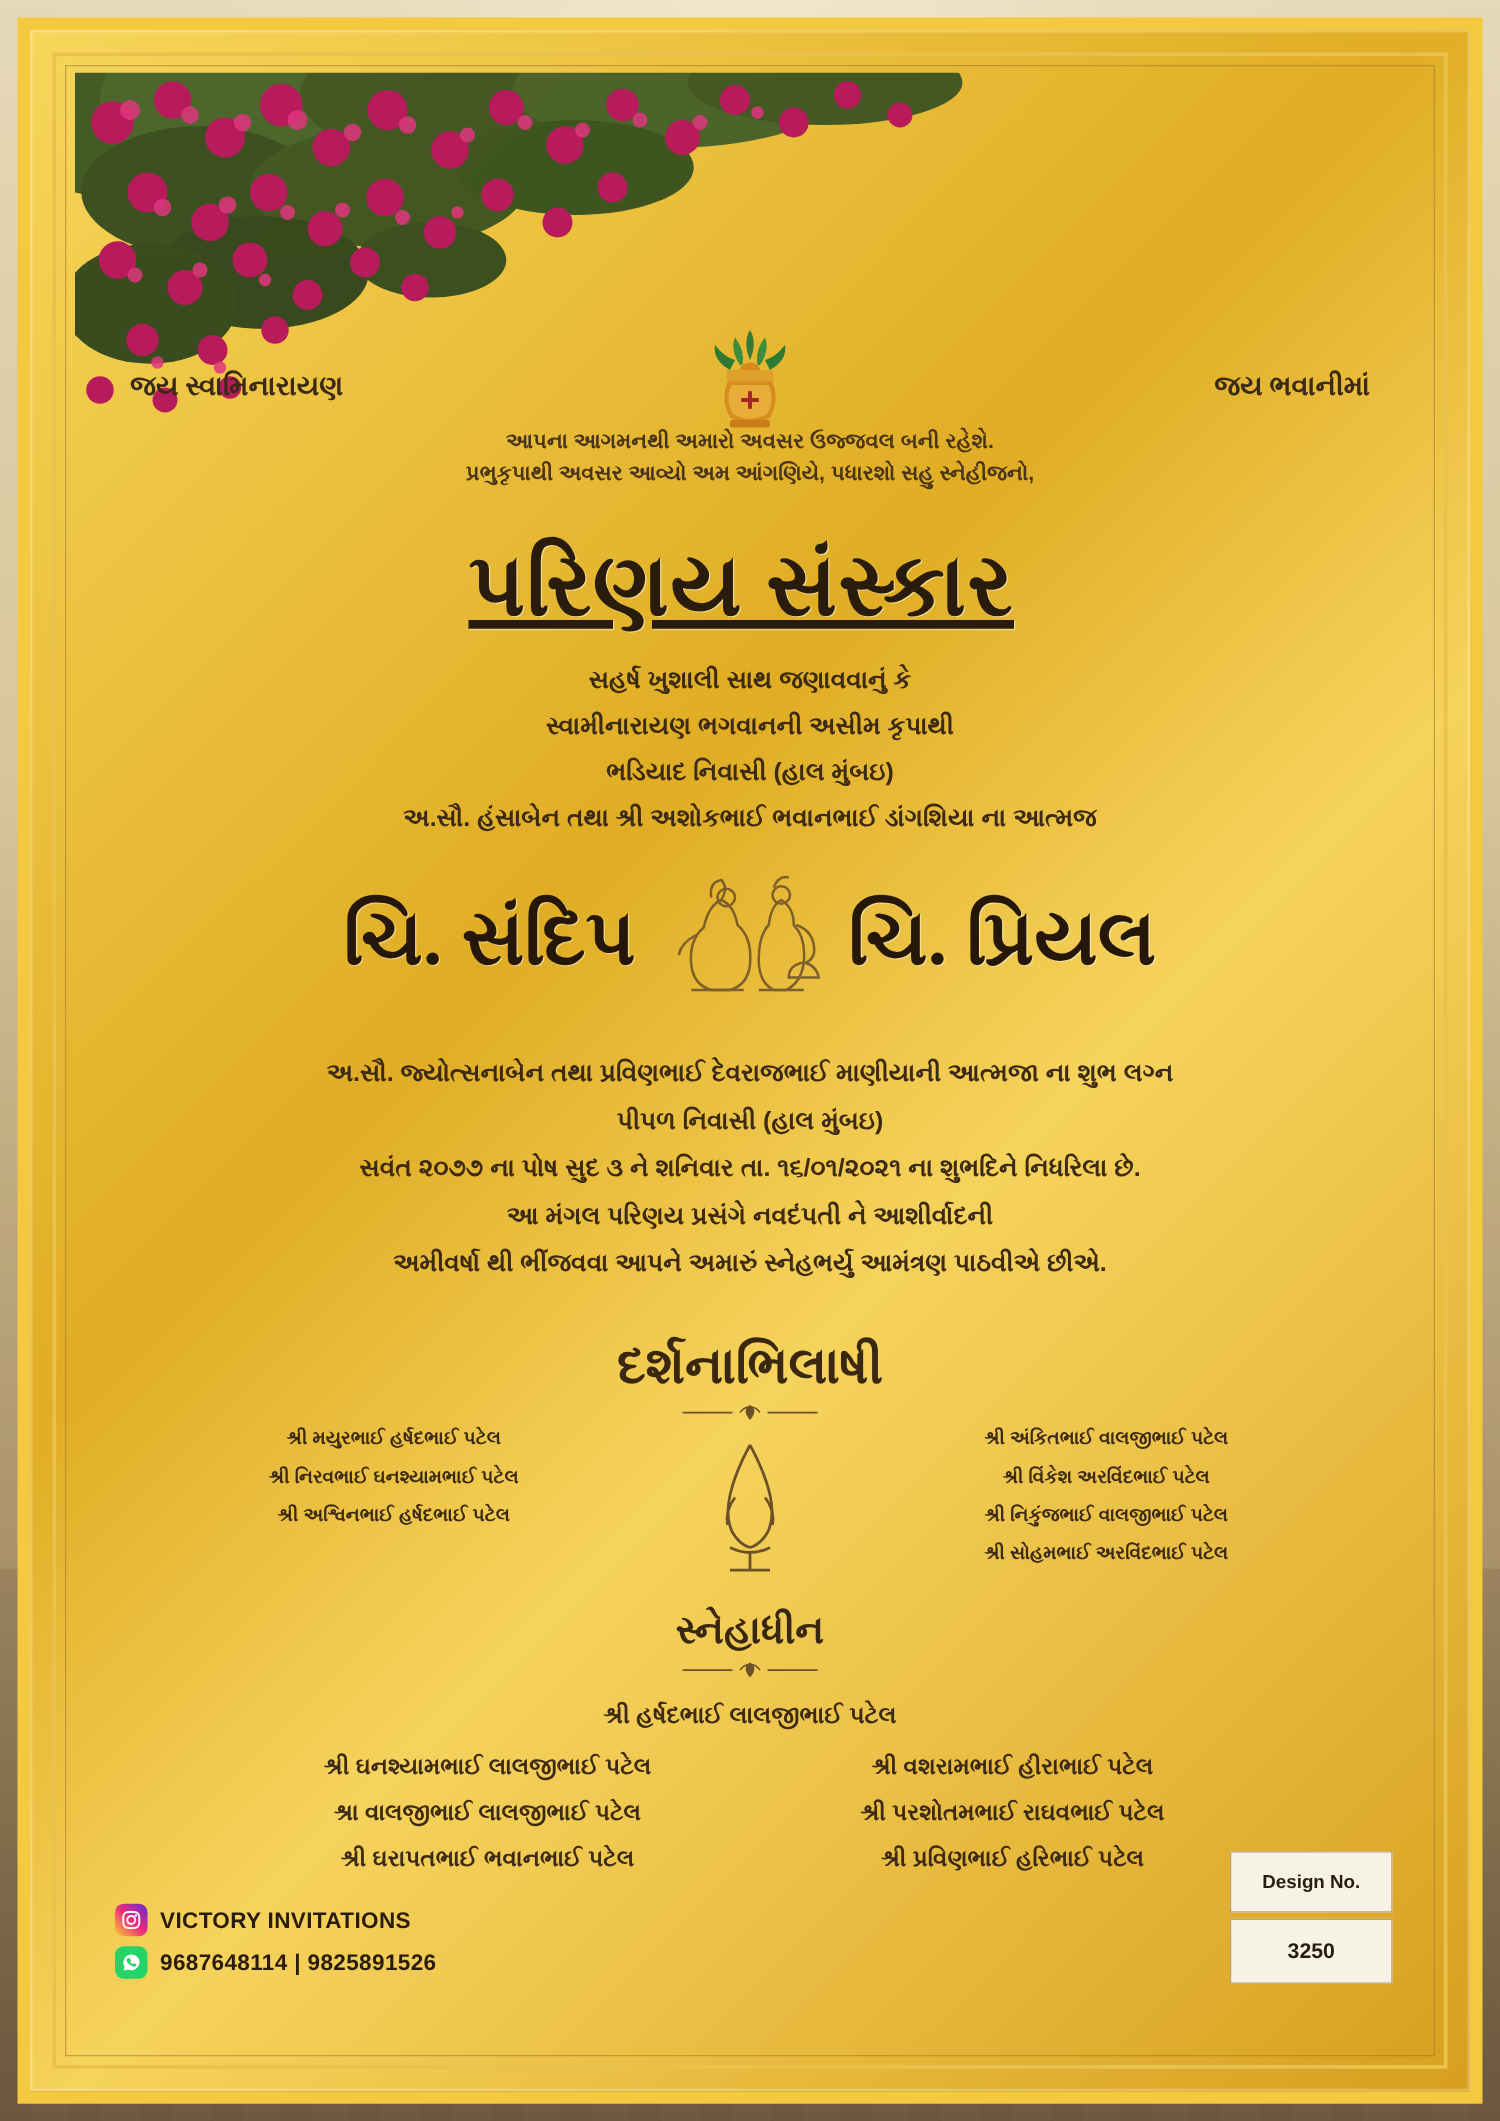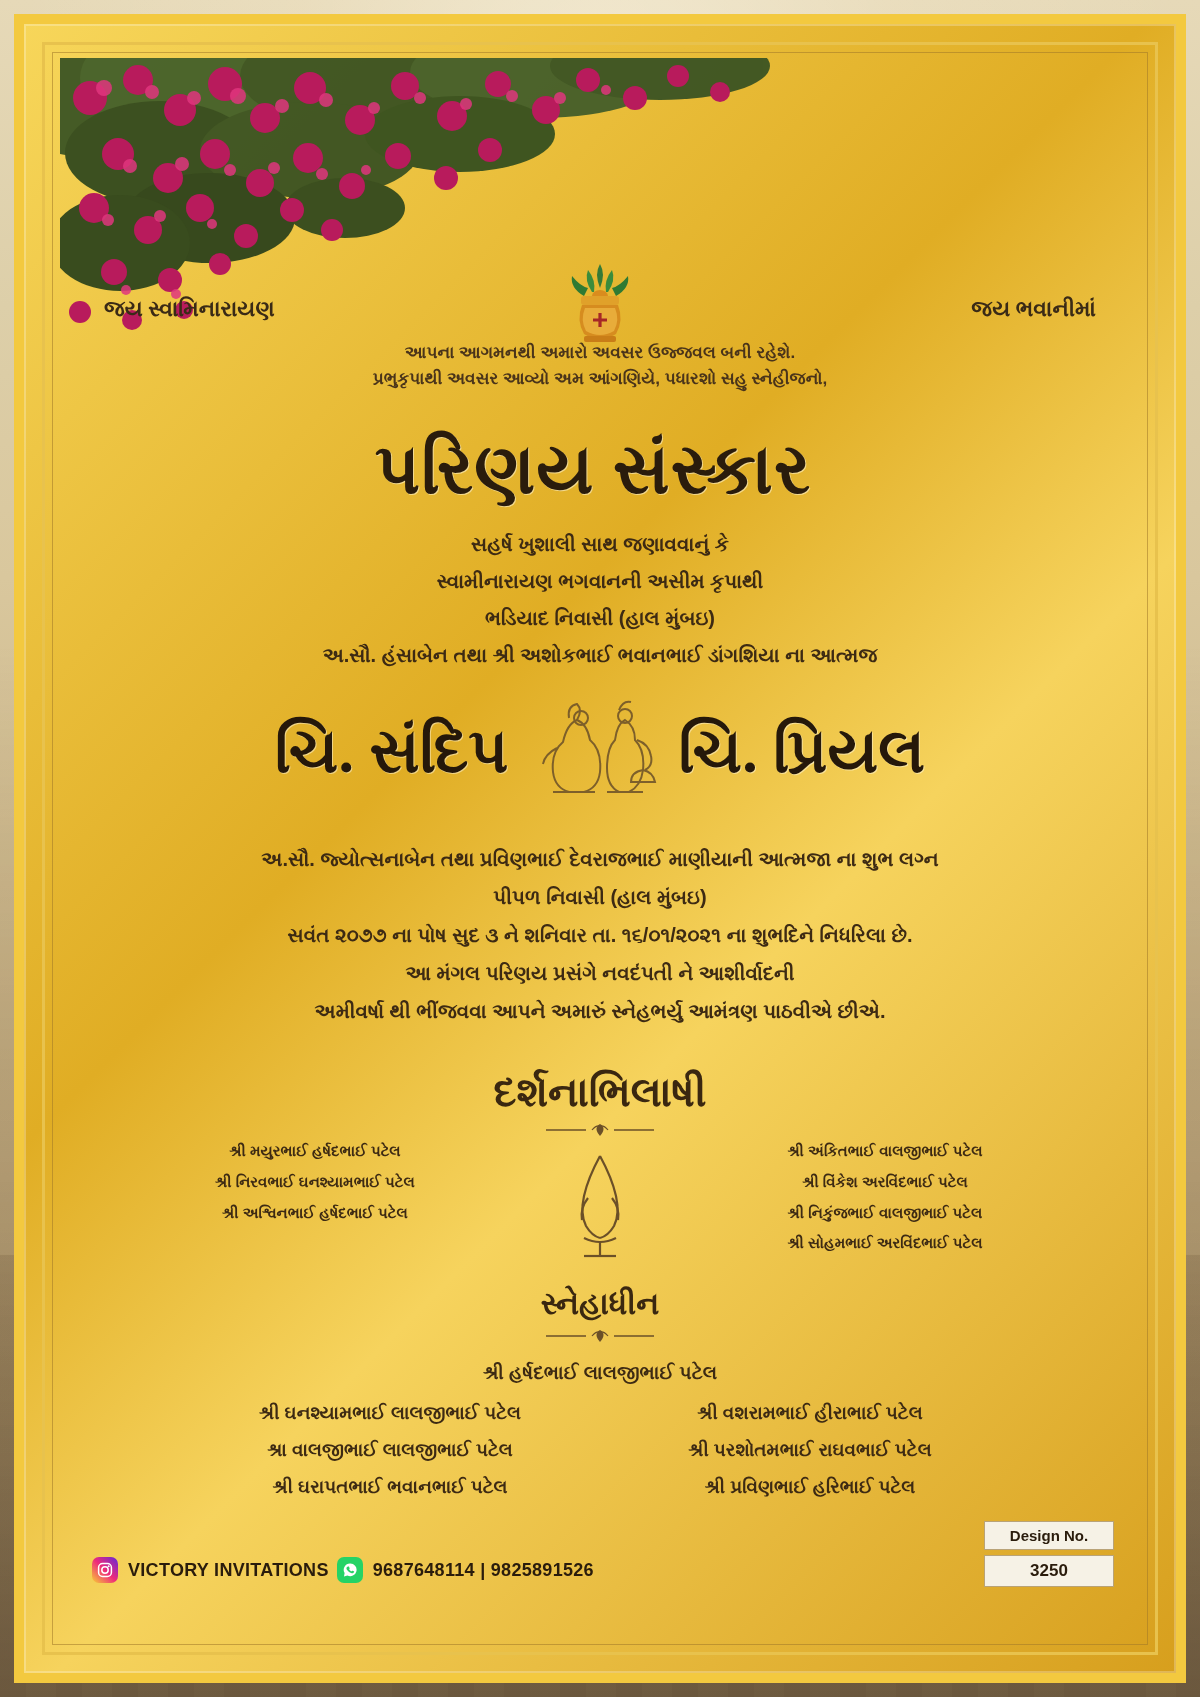--- a/index.html
+++ b/index.html
@@ -52,21 +52,21 @@
   .kalash{position:absolute;left:50%;transform:translateX(-50%);top:200px;width:92px;height:92px;}
 
   .jai{position:absolute;top:238px;font-family:"Liberation Serif", serif;font-weight:700;font-size:22px;color:#3a2a16;}
   .jai.left{left:44px;}
   .jai.right{right:44px;}
 
   .intro{position:absolute;top:282px;left:0;right:0;text-align:center;color:#4a341a;font-size:17px;line-height:1.55;font-weight:700;}
 
   .title{position:absolute;top:372px;left:0;right:14px;text-align:center;
     font-family:"Liberation Serif", serif;font-weight:700;font-size:70px;color:#2a1c0c;
-    text-shadow:1px 1px 0 rgba(255,248,220,.55);letter-spacing:1px;}
+    text-shadow:1px 1px 0 rgba(255,248,220,.55);letter-spacing:1px;text-decoration:underline;}
 
   .blk1{position:absolute;top:468px;left:0;right:0;text-align:center;color:#3d2a13;font-size:20px;line-height:1.85;font-weight:700;}
 
   .names{position:absolute;top:638px;left:0;right:0;display:flex;align-items:center;justify-content:center;gap:10px;}
   .nm{font-family:"Liberation Serif", serif;font-weight:700;font-size:62px;color:#25180a;text-shadow:1px 1px 0 rgba(255,250,225,.5);}
   .couple{width:150px;height:110px;opacity:.85;}
 
   .blk2{position:absolute;top:782px;left:0;right:0;text-align:center;color:#3d2a13;font-size:20px;line-height:1.9;font-weight:700;}
 
   .sec-title{text-align:center;font-family:"Liberation Serif", serif;font-weight:700;color:#3a2710;}
@@ -83,29 +83,29 @@
 
   .sneh{position:absolute;top:1228px;left:0;right:0;}
   .sneh .sec-title{font-size:31px;}
   .hosts{position:absolute;top:1296px;left:0;right:0;text-align:center;}
   .hosts .h-main{font-size:19px;font-weight:700;color:#3d2a13;line-height:2.0;}
   .hcols{display:flex;justify-content:center;margin-top:2px;}
   .hcol{width:420px;}
   .hcol .h{font-size:18.5px;font-weight:700;color:#3d2a13;line-height:2.0;text-align:center;}
 
   
-  .contact{position:absolute;left:32px;bottom:56px;display:flex;gap:8px;}
+  .contact{position:absolute;left:32px;bottom:56px;display:flex;flex-direction:column;gap:8px;}
   .crow{display:flex;align-items:center;gap:10px;}
   .badge{width:26px;height:26px;border-radius:7px;display:flex;align-items:center;justify-content:center;}
   .ig{background:linear-gradient(45deg,#f9ce34,#ee2a7b 50%,#6228d7);}
   .wa{background:#25d366;}
   .ctext{font-size:18px;font-weight:700;color:#2a1c0c;letter-spacing:.3px;}
 
   .design{position:absolute;right:26px;bottom:52px;width:130px;text-align:center;}
-  .design .box{background:#f6f2e6;border:1px solid #b9a377;padding:5px 6px;font-size:15px;font-weight:700;color:#2a1c0c;}
+  .design .box{background:#f6f2e6;border:1px solid #b9a377;padding:15px 6px;font-size:15px;font-weight:700;color:#2a1c0c;}
   .design .box.num{margin-top:5px;font-size:17px;}
   svg{display:block;}
 </style>
 </head>
 <body>
 
 <div class="card">
 
   <div class="bg-scene"></div>
 

